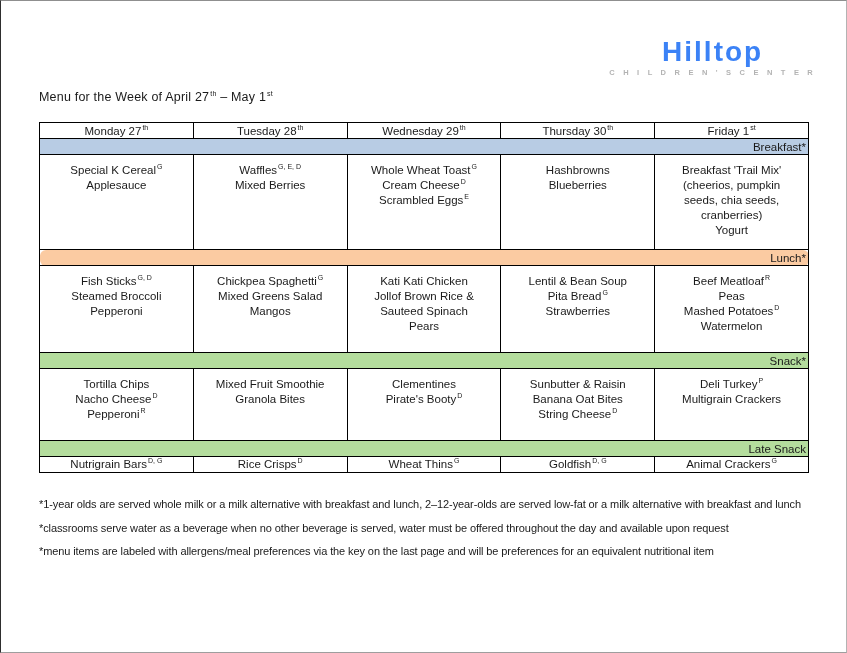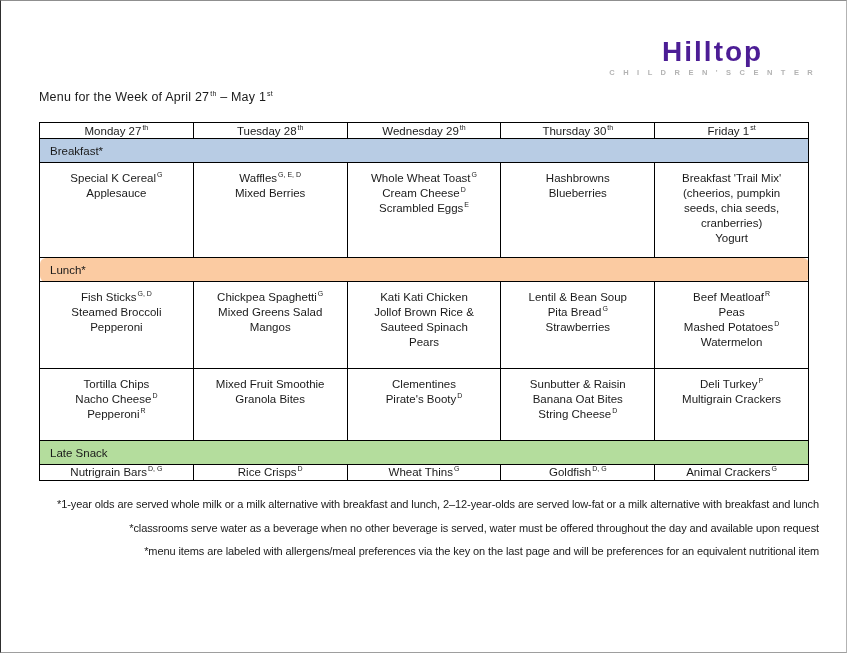--- a/index.html
+++ b/index.html
@@ -37,44 +37,44 @@
     position: absolute; top: 121px; left: 38px;
     width: 770px; border-collapse: collapse; table-layout: fixed;
     font-size: 11.5px;
   }
   .menu-table th, .menu-table td { border: 1px solid #000; }
   .day-th {
     font-weight: normal; text-align: center;
     height: 16px; padding: 1px 2px;
   }
   .section-bar {
-    text-align: left; height: 24px; padding: 1px 10px;
+    text-align: right; height: 16px; padding: 1px 2px;
   }
   .menu-cell {
     vertical-align: top; text-align: center;
     padding: 8px 6px 2px 6px; line-height: 15px;
   }
   .row-breakfast .menu-cell { height: 95px; }
   .row-lunch     .menu-cell { height: 87px; }
   .row-snack     .menu-cell { height: 72px; }
   .row-late-snack .menu-cell { height: 16px; padding: 0 2px; line-height: 14px; }
   
-  .footnotes { position: absolute; top: 496px; left: 38px; width: 780px; text-align: right; }
+  .footnotes { position: absolute; top: 496px; left: 38px; width: 780px; }
   .footnote {
     margin: 0 0 9px 0; font-size: 11px; line-height: 1.32;
     letter-spacing: -0.1px;
   }
 </style>
 </head>
 <body>
 
 <div class="page">
 
   <div class="logo">
-    <div class="logo-name" style="color: #4c1d95;">Hilltop</div>
+    <div class="logo-name" style="color: #3b82f6;">Hilltop</div>
     <div class="logo-sub" style="color: rgb(179, 179, 179);">C H I L D R E N ' S   C E N T E R</div>
   </div>
 
   <div class="doc-title">Menu for the Week of April 27<sup>th</sup> – May 1<sup>st</sup></div>
 
   <table class="menu-table">
     <thead>
       <tr>
           <th class="day-th">Monday 27<sup>th</sup></th>
           <th class="day-th">Tuesday 28<sup>th</sup></th>
@@ -138,20 +138,23 @@
             <div class="cell-line">Pita Bread<sup>G</sup></div>
             <div class="cell-line">Strawberries</div>
           </td>
           <td class="menu-cell">
             <div class="cell-line">Beef Meatloaf<sup>R</sup></div>
             <div class="cell-line">Peas</div>
             <div class="cell-line">Mashed Potatoes<sup>D</sup></div>
             <div class="cell-line">Watermelon</div>
           </td>
         </tr>
+        <tr>
+          <td class="section-bar" colspan="5" style="background: rgb(180, 221, 157);">Snack*</td>
+        </tr>
         <tr class="section-row row-snack">
           <td class="menu-cell">
             <div class="cell-line">Tortilla Chips</div>
             <div class="cell-line">Nacho Cheese<sup>D</sup></div>
             <div class="cell-line">Pepperoni<sup>R</sup></div>
           </td>
           <td class="menu-cell">
             <div class="cell-line">Mixed Fruit Smoothie</div>
             <div class="cell-line">Granola Bites</div>
           </td>

